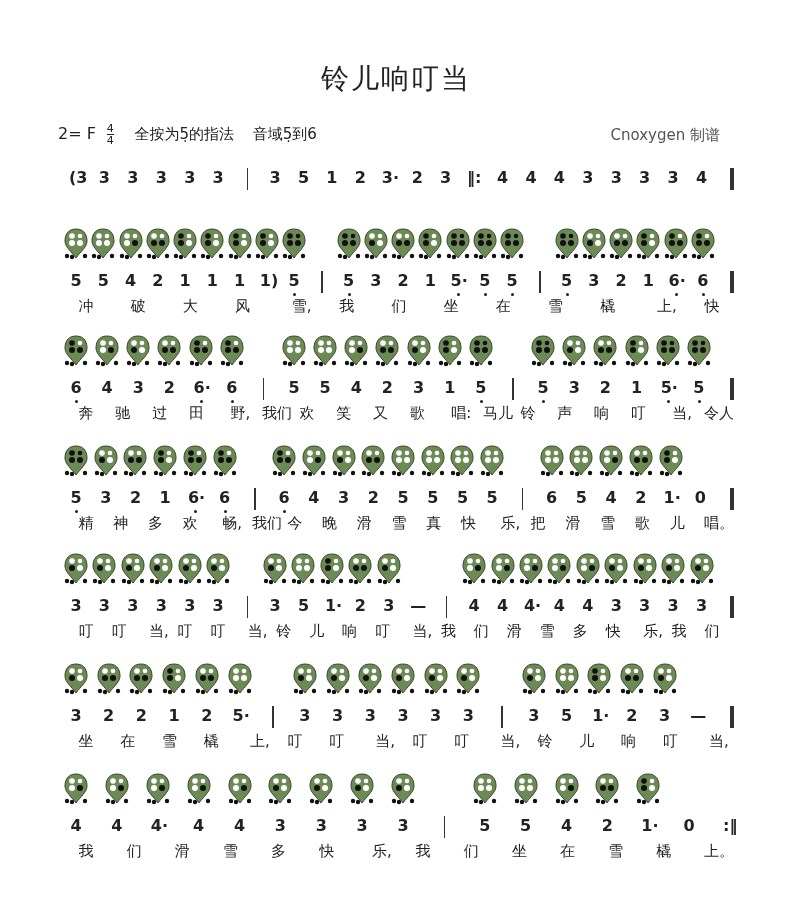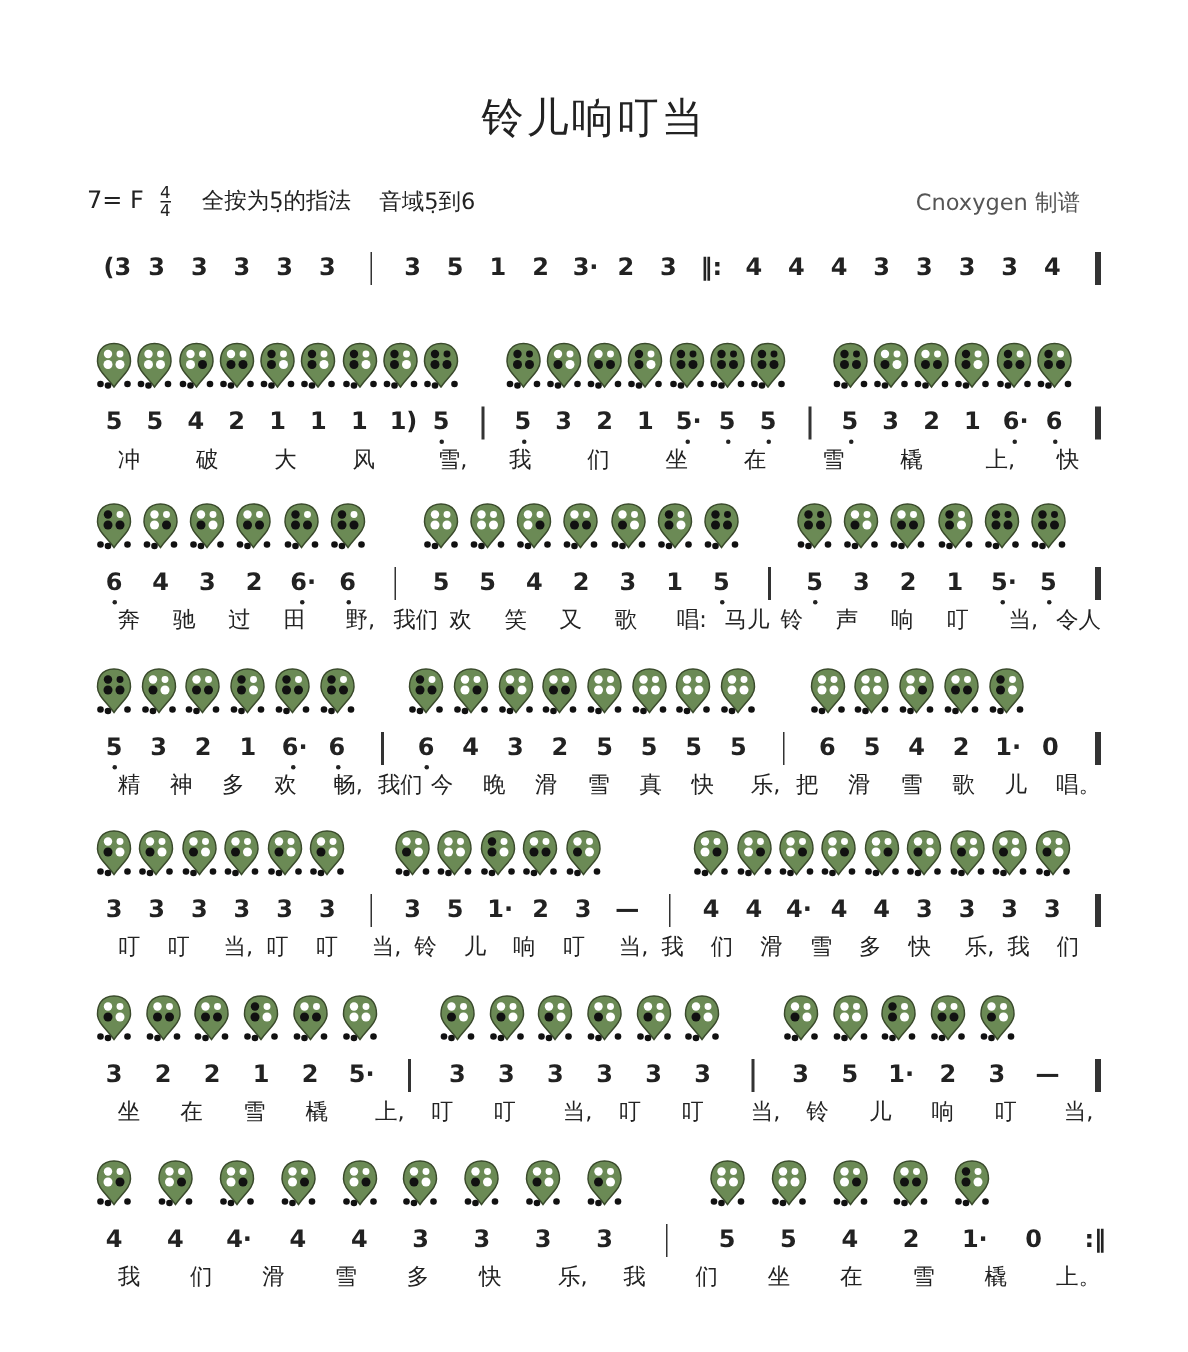--- a/index.html
+++ b/index.html
@@ -18,21 +18,21 @@
   .bar-line { position:absolute; width:1.5px; background:#333; }
   .ocarina { position:absolute; width:26px; height:32px; }
   .dot-below { position:absolute; width:3px; height:3px; border-radius:50%; background:#222; }
 </style>
 </head>
 <body>
 
 <div class="title">铃儿响叮当</div>
 
 <div class="meta">
-  <span class="key">7= F</span>
+  <span class="key">2= F</span>
   <span class="frac">
     <span>4</span>
     <span class="bar">4</span>
   </span>
   <span>全按为5̣的指法</span>
   <span style="margin-left:14px">音域5̣到6</span>
 </div>
 <div class="credit">Cnoxygen 制谱</div>
 
 <div id="score">

